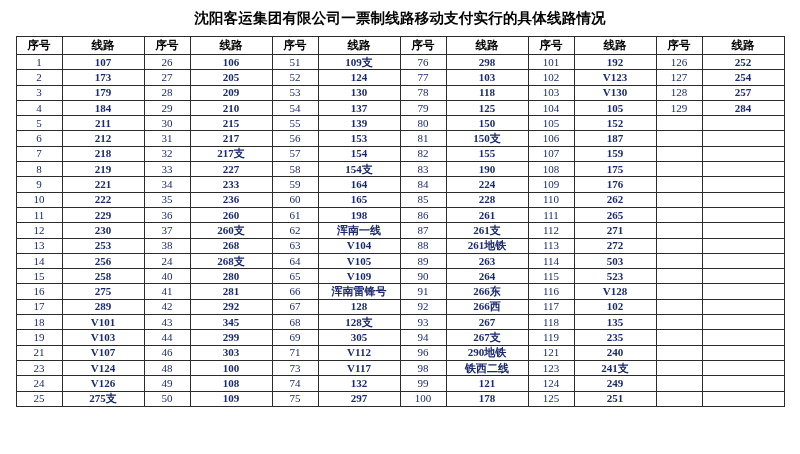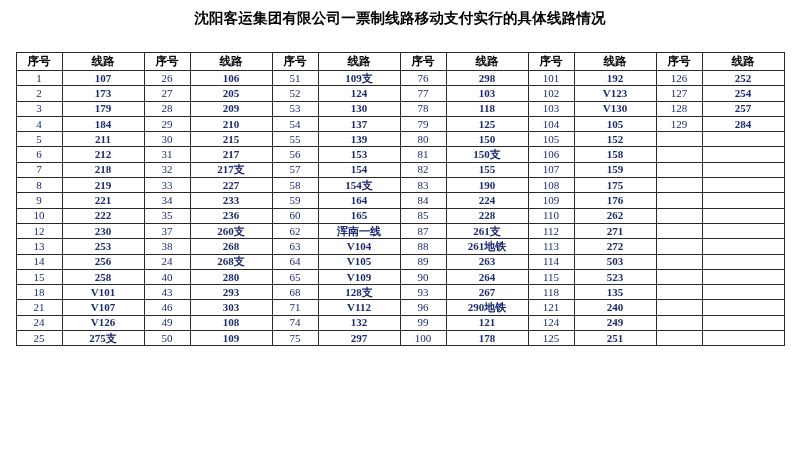--- a/index.html
+++ b/index.html
@@ -24,21 +24,21 @@
     text-align: center;
     font-weight: bold;
     font-size: 14.5px;
     letter-spacing: 0.2px;
     padding-top: 9px;
     padding-bottom: 8px;
     color: #000;
   }
   table.main {
     border-collapse: collapse;
-    margin: 16px auto;
+    margin: 0 auto;
     width: 768px;
     table-layout: fixed;
   }
   table.main th, table.main td {
     border: 1px solid #2b2b2b;
     height: 14.3px;
     line-height: 13px;
     padding: 0;
     text-align: center;
     vertical-align: middle;
@@ -178,21 +178,21 @@
         <tr>
           <td class="num">6</td>
           <td class="route">212</td>
           <td class="num">31</td>
           <td class="route">217</td>
           <td class="num">56</td>
           <td class="route">153</td>
           <td class="num">81</td>
           <td class="route">150支</td>
           <td class="num">106</td>
-          <td class="route">158</td>
+          <td class="route">187</td>
           <td class="num blank"></td>
           <td class="route blank"></td>
         </tr>
         <tr>
           <td class="num">7</td>
           <td class="route">218</td>
           <td class="num">32</td>
           <td class="route">217支</td>
           <td class="num">57</td>
           <td class="route">154</td>
@@ -239,20 +239,34 @@
           <td class="num">60</td>
           <td class="route">165</td>
           <td class="num">85</td>
           <td class="route">228</td>
           <td class="num">110</td>
           <td class="route">262</td>
           <td class="num blank"></td>
           <td class="route blank"></td>
         </tr>
         <tr>
+          <td class="num">11</td>
+          <td class="route">229</td>
+          <td class="num">36</td>
+          <td class="route">260</td>
+          <td class="num">61</td>
+          <td class="route">198</td>
+          <td class="num">86</td>
+          <td class="route">261</td>
+          <td class="num">111</td>
+          <td class="route">265</td>
+          <td class="num blank"></td>
+          <td class="route blank"></td>
+        </tr>
+        <tr>
           <td class="num">12</td>
           <td class="route">230</td>
           <td class="num">37</td>
           <td class="route">260支</td>
           <td class="num">62</td>
           <td class="route">浑南一线</td>
           <td class="num">87</td>
           <td class="route">261支</td>
           <td class="num">112</td>
           <td class="route">271</td>
@@ -295,48 +309,104 @@
           <td class="num">65</td>
           <td class="route">V109</td>
           <td class="num">90</td>
           <td class="route">264</td>
           <td class="num">115</td>
           <td class="route">523</td>
           <td class="num blank"></td>
           <td class="route blank"></td>
         </tr>
         <tr>
+          <td class="num">16</td>
+          <td class="route">275</td>
+          <td class="num">41</td>
+          <td class="route">281</td>
+          <td class="num">66</td>
+          <td class="route">浑南雷锋号</td>
+          <td class="num">91</td>
+          <td class="route">266东</td>
+          <td class="num">116</td>
+          <td class="route">V128</td>
+          <td class="num blank"></td>
+          <td class="route blank"></td>
+        </tr>
+        <tr>
+          <td class="num">17</td>
+          <td class="route">289</td>
+          <td class="num">42</td>
+          <td class="route">292</td>
+          <td class="num">67</td>
+          <td class="route">128</td>
+          <td class="num">92</td>
+          <td class="route">266西</td>
+          <td class="num">117</td>
+          <td class="route">102</td>
+          <td class="num blank"></td>
+          <td class="route blank"></td>
+        </tr>
+        <tr>
           <td class="num">18</td>
           <td class="route">V101</td>
           <td class="num">43</td>
-          <td class="route">293</td>
+          <td class="route">345</td>
           <td class="num">68</td>
           <td class="route">128支</td>
           <td class="num">93</td>
           <td class="route">267</td>
           <td class="num">118</td>
           <td class="route">135</td>
+          <td class="num blank"></td>
+          <td class="route blank"></td>
+        </tr>
+        <tr>
+          <td class="num">19</td>
+          <td class="route">V103</td>
+          <td class="num">44</td>
+          <td class="route">299</td>
+          <td class="num">69</td>
+          <td class="route">305</td>
+          <td class="num">94</td>
+          <td class="route">267支</td>
+          <td class="num">119</td>
+          <td class="route">235</td>
           <td class="num blank"></td>
           <td class="route blank"></td>
         </tr>
         <tr>
           <td class="num">21</td>
           <td class="route">V107</td>
           <td class="num">46</td>
           <td class="route">303</td>
           <td class="num">71</td>
           <td class="route">V112</td>
           <td class="num">96</td>
           <td class="route">290地铁</td>
           <td class="num">121</td>
           <td class="route">240</td>
           <td class="num blank"></td>
           <td class="route blank"></td>
         </tr>
         <tr>
+          <td class="num">23</td>
+          <td class="route">V124</td>
+          <td class="num">48</td>
+          <td class="route">100</td>
+          <td class="num">73</td>
+          <td class="route">V117</td>
+          <td class="num">98</td>
+          <td class="route">铁西二线</td>
+          <td class="num">123</td>
+          <td class="route">241支</td>
+          <td class="num blank"></td>
+          <td class="route blank"></td>
+        </tr>
+        <tr>
           <td class="num">24</td>
           <td class="route">V126</td>
           <td class="num">49</td>
           <td class="route">108</td>
           <td class="num">74</td>
           <td class="route">132</td>
           <td class="num">99</td>
           <td class="route">121</td>
           <td class="num">124</td>
           <td class="route">249</td>

